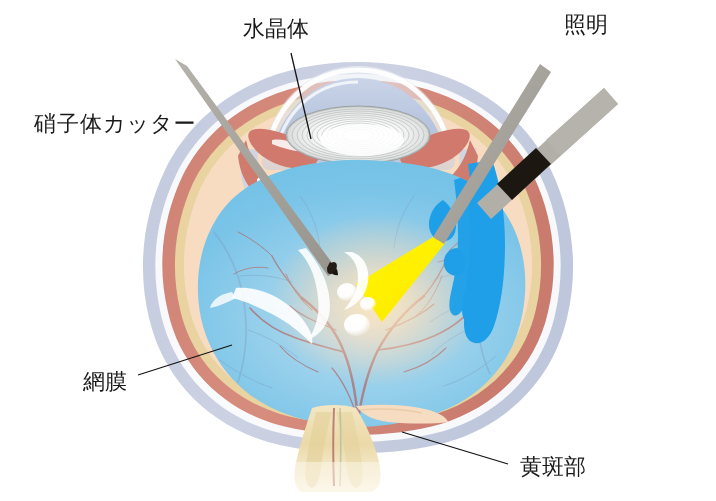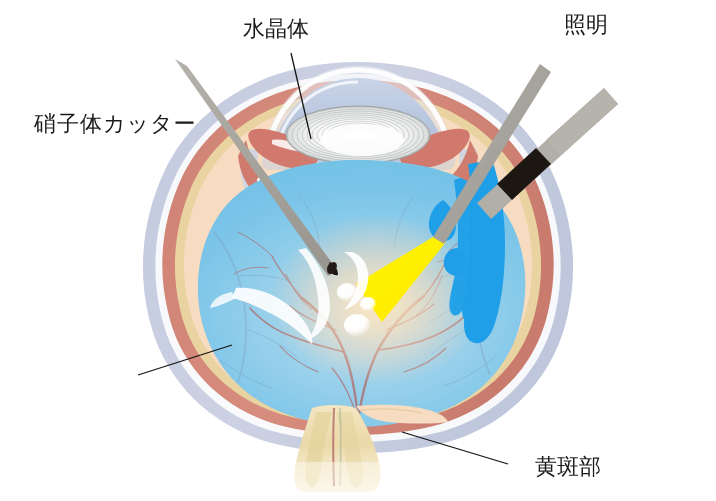--- a/index.html
+++ b/index.html
@@ -8,21 +8,21 @@
   #stage{position:relative;width:716px;height:501px;background:#fff;}
   #art{position:absolute;left:0;top:0;width:716px;height:501px;}
   .lbl{position:absolute;color:#1a1a1a;font-size:22px;line-height:1;
        font-family:"Liberation Serif","DejaVu Serif",serif;white-space:nowrap;}
   #lbl-lens{left:243px;top:18px;}
   #lbl-cutter{left:0px;top:113px;letter-spacing:1px;margin-left:34px;}
   #lbl-illum{left:564px;top:2px;margin-top:12px;}
   #lbl-irrig{left:624px;top:58px;}
   #lbl-vitreous{left:332px;top:358px;}
   #lbl-retina{left:83px;top:371px;}
-  #lbl-macula{left:535px;top:456px;}
+  #lbl-macula{left:520px;top:456px;}
 </style>
 </head>
 <body>
 
 <div id="stage">
 
   <svg id="art" viewBox="0 0 716 501">
     <defs>
       <clipPath id="clip-globe">
         <path d="M358,62 C455,62 520,108 550,170 C572,216 578,268 566,318
@@ -312,15 +312,16 @@
     <g stroke="#151515" fill="none" stroke-width="1.3">
       <line x1="291" y1="53" x2="311" y2="139"></line>
       <line x1="138" y1="375" x2="232" y2="345"></line>
       <line x1="508" y1="464" x2="402" y2="432"></line>
     </g>
   </svg>
 
   <div class="lbl" id="lbl-lens">水晶体</div>
   <div class="lbl" id="lbl-cutter">硝子体カッター</div>
   <div class="lbl" id="lbl-illum">照明</div>
+  <div class="lbl" id="lbl-retina">網膜</div>
   <div class="lbl" id="lbl-macula">黄斑部</div>
 
 </div>
 
 </body></html>

